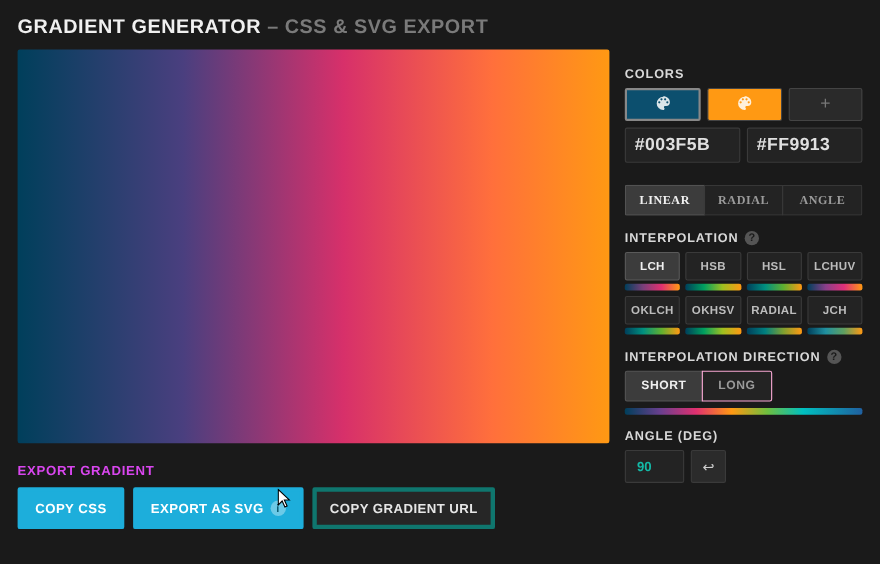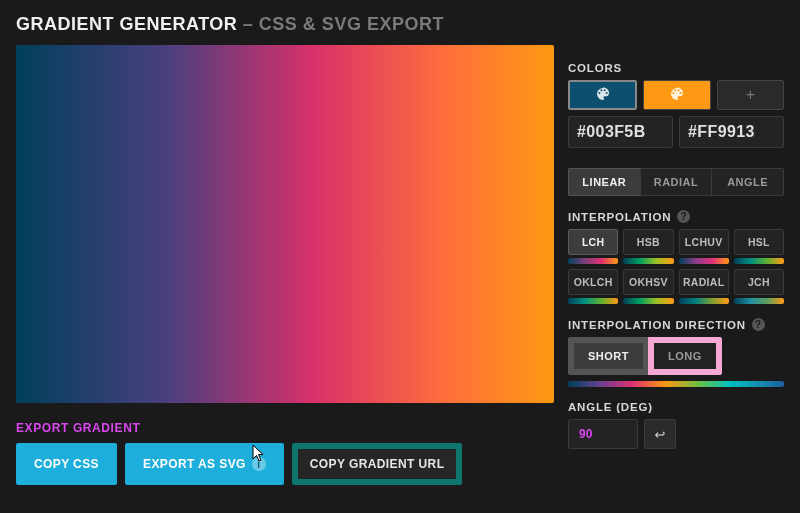--- a/index.html
+++ b/index.html
@@ -36,21 +36,21 @@
     letter-spacing: 0.6px;
     color: #d946ef;
     margin-bottom: 8px;
   }
   .btn-row { display: flex; gap: 8px; }
   .btn {
     display: inline-flex;
     align-items: center;
     gap: 6px;
     padding: 8px 12px;
-    border: 6px solid #0f766e;
+    border: 4px solid #0f766e;
     background: #262626;
     color: #e6e6e6;
     font-size: 12px;
     font-weight: 700;
     letter-spacing: 0.4px;
     cursor: pointer;
     border-radius: 2px;
   }
   .btn.primary { background: #1daedb; border-color: #1daedb; color: #fff; }
   .btn .info-icon {
@@ -81,54 +81,54 @@
   }
   .swatch.sel { border: 2px solid #888; }
   .swatch .palette-icon { color: rgba(255,255,255,0.85); }
   .swatch.add { background: #2a2a2a; color: #777; font-size: 16px; font-weight: 300; }
   .hex-row { display: flex; gap: 6px; margin-top: 6px; }
   .hex-box {
     flex: 1; padding: 6px 8px; border: 1px solid #3a3a3a; background: #232323;
     font-size: 16px; font-weight: 700; letter-spacing: 0.4px; color: #e0e0e0;
     border-radius: 2px;
   }
-  .seg-row { display: flex; gap: 0; margin-top: 6px; border-radius: 2px; overflow: hidden; }
+  .seg-row { display: flex; gap: 0; margin-top: 6px; border-radius: 2px; overflow: hidden; font-family: Liberation Serif, serif; }
   .seg {
     flex: 1; text-align: center; padding: 7px 4px;
     border: 1px solid #3a3a3a; margin-left: -1px;
     background: #232323; color: #9a9a9a;
     font-size: 11px; font-weight: 700; letter-spacing: 0.5px;
     cursor: pointer;
   }
   .seg:first-child { margin-left: 0; }
   .seg.active { background: #3c3c3c; color: #f0f0f0; border-color: #555; }
   .interp-grid { display: grid; grid-template-columns: repeat(4, 1fr); gap: 5px; margin-top: 6px; }
   .ibtn {
     border: 1px solid #3a3a3a; background: #232323; color: #bcbcbc;
     font-size: 10.5px; font-weight: 700; letter-spacing: 0.3px;
     padding: 6px 2px; text-align: center; border-radius: 2px; cursor: pointer;
   }
   .ibtn.active { background: #3c3c3c; color: #f0f0f0; border-color: #5a5a5a; }
   .ibar { height: 6px; border-radius: 2px; margin-top: 3px; }
   .dir-row { display: flex; gap: 0; margin-top: 6px; }
   .dir-btn {
-    border: 6px solid #f9a8d4; background: #232323; color: #9a9a9a;
+    border: 1px solid #f9a8d4; background: #232323; color: #9a9a9a;
     font-size: 11px; font-weight: 700; letter-spacing: 0.5px;
     padding: 7px 14px; cursor: pointer; border-radius: 2px;
   }
   .dir-btn:first-child { border-top-right-radius:0; border-bottom-right-radius:0; }
   .dir-btn:last-child { border-top-left-radius:0; border-bottom-left-radius:0; margin-left:-1px; }
   .dir-btn.active { background: #3c3c3c; color: #f0f0f0; border-color: #555; }
   .dir-preview { height: 6px; margin-top: 6px; border-radius: 2px;
     background: linear-gradient(90deg,#003F5B,#6a3f8f,#e03070,#ff9913 45%,#6fbf3f 60%,#00c0c0 75%,#2060a0);
   }
   .angle-row { display: flex; gap: 6px; margin-top: 6px; }
   .angle-input {
-    width: 70px; padding: 7px 10px; border: 1px solid #3a3a3a;
-    background: #232323; color: #d946ef; font-size: 12px; font-weight: 700;
+    width: 54px; padding: 7px 10px; border: 1px solid #3a3a3a;
+    background: #232323; color: #14b8a6; font-size: 12px; font-weight: 700;
     border-radius: 2px;
   }
   .angle-swap {
     width: 32px; border: 1px solid #3a3a3a; background: #2b2b2b;
     display: flex; align-items: center; justify-content: center;
     color: #d0d0d0; border-radius: 2px; cursor: pointer; font-size: 13px;
   }
   .cursor {
     position: absolute; left: 252px; top: 444px; pointer-events: none;
   }
@@ -207,26 +207,26 @@
         <div class="interp-grid" id="interp-grid">
             <div>
               <div class="ibtn active">LCH</div>
               <div class="ibar" style="background: linear-gradient(90deg, rgb(0, 63, 91), rgb(122, 63, 122), rgb(224, 48, 112), rgb(255, 153, 19));"></div>
             </div>
             <div>
               <div class="ibtn">HSB</div>
               <div class="ibar" style="background: linear-gradient(90deg, rgb(0, 63, 91), rgb(0, 160, 96), rgb(160, 192, 32), rgb(255, 153, 19));"></div>
             </div>
             <div>
+              <div class="ibtn">HSL</div>
+              <div class="ibar" style="background: linear-gradient(90deg, rgb(0, 63, 91), rgb(0, 144, 128), rgb(96, 176, 48), rgb(255, 153, 19));"></div>
+            </div>
+            <div>
               <div class="ibtn">LCHUV</div>
               <div class="ibar" style="background: linear-gradient(90deg, rgb(0, 63, 91), rgb(138, 63, 138), rgb(224, 48, 122), rgb(255, 153, 19));"></div>
-            </div>
-            <div>
-              <div class="ibtn">HSL</div>
-              <div class="ibar" style="background: linear-gradient(90deg, rgb(0, 63, 91), rgb(0, 144, 128), rgb(96, 176, 48), rgb(255, 153, 19));"></div>
             </div>
             <div>
               <div class="ibtn">OKLCH</div>
               <div class="ibar" style="background: linear-gradient(90deg, rgb(0, 63, 91), rgb(0, 144, 128), rgb(96, 176, 48), rgb(255, 153, 19));"></div>
             </div>
             <div>
               <div class="ibtn">OKHSV</div>
               <div class="ibar" style="background: linear-gradient(90deg, rgb(0, 63, 91), rgb(0, 160, 96), rgb(160, 192, 32), rgb(255, 153, 19));"></div>
             </div>
             <div>

